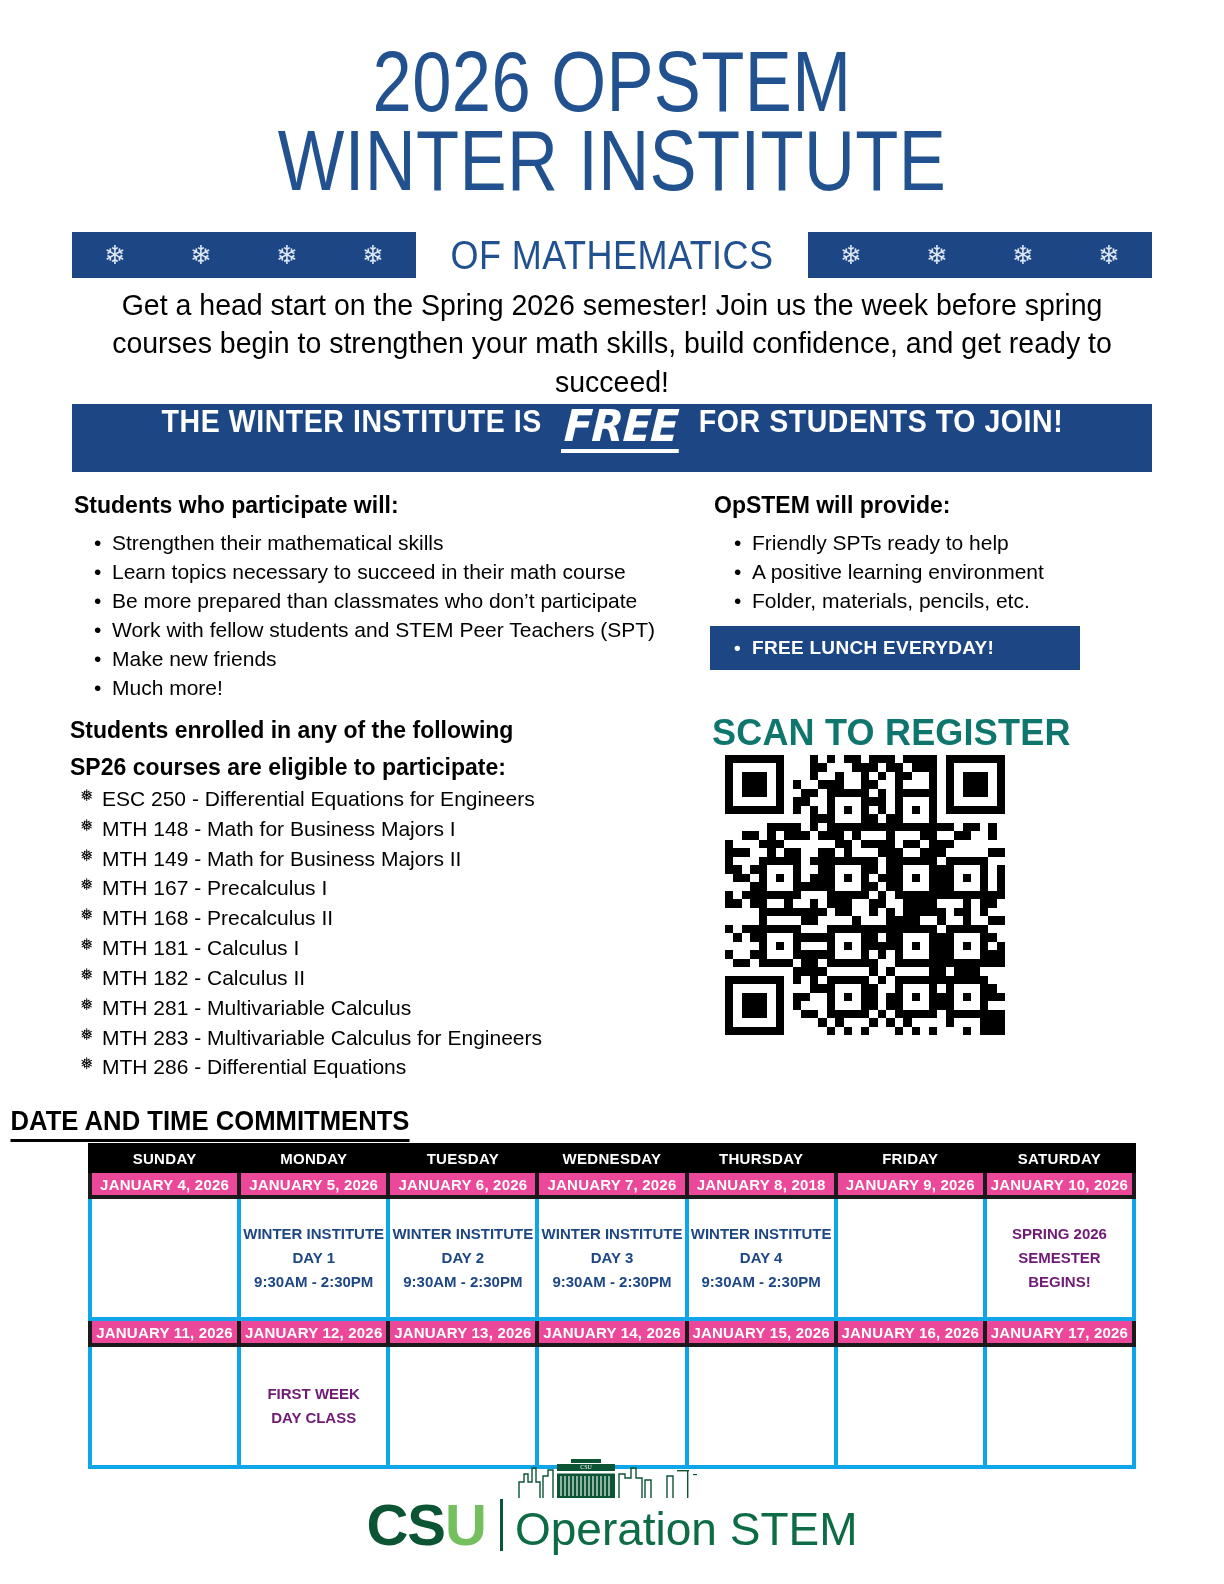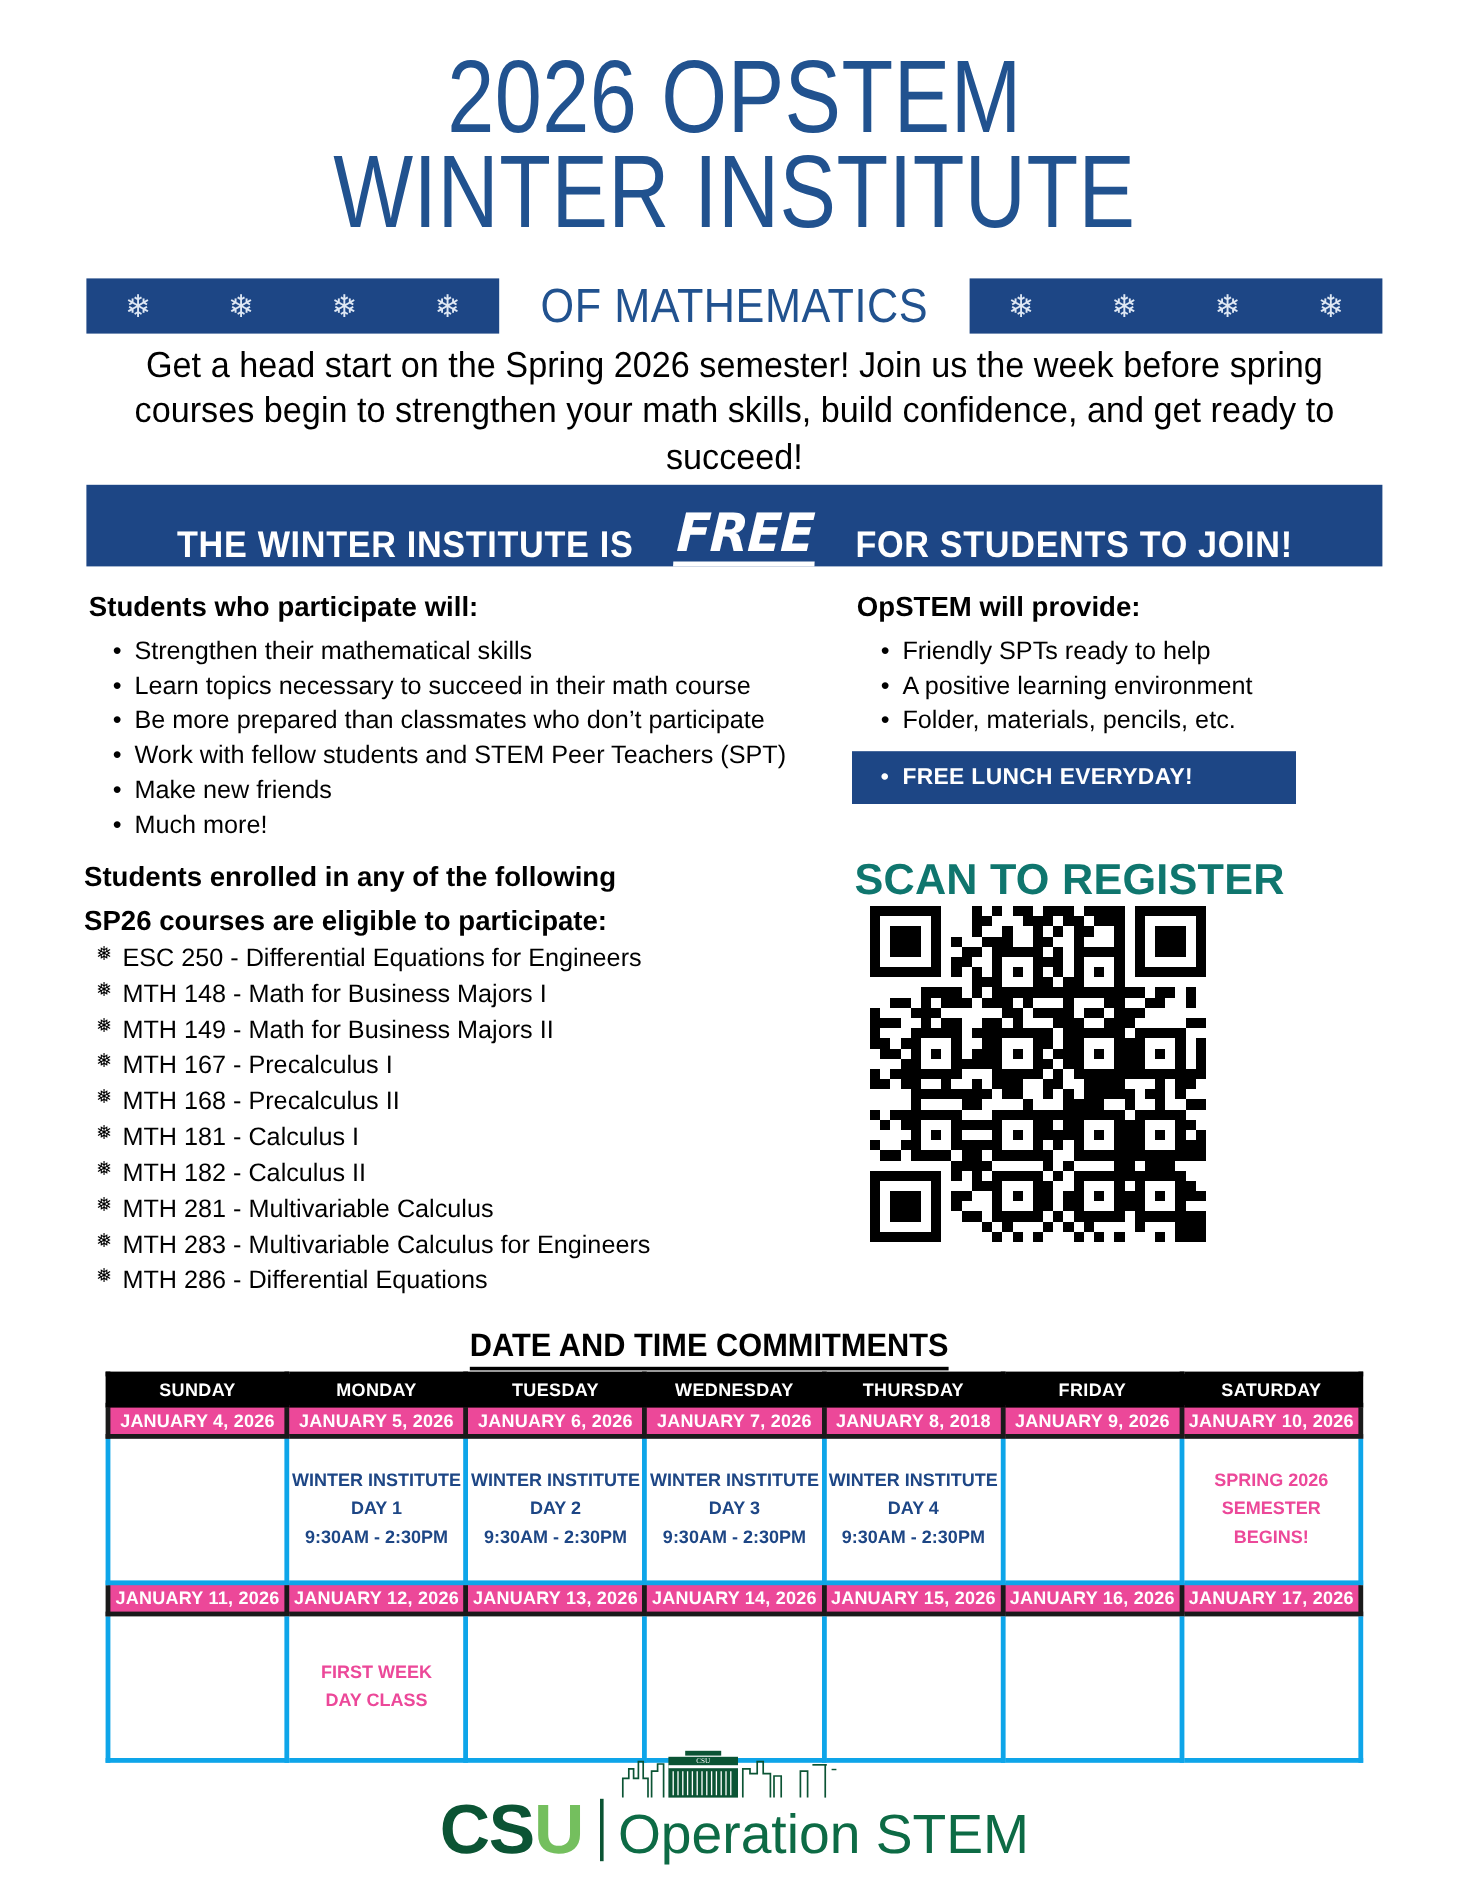--- a/index.html
+++ b/index.html
@@ -91,23 +91,23 @@
 
   
   .free-banner {
     position: absolute;
     left: 72px;
     top: 404px;
     width: 1080px;
     height: 68px;
     background: #1d4685;
     display: flex;
-    align-items: flex-end;
+    align-items: flex-start;
     justify-content: center;
-    gap: 14px;
+    gap: 0;
   }
   .free-banner .fb-text {
     color: #ffffff;
     font-size: 31px;
     font-weight: bold;
     letter-spacing: 0.6px;
     white-space: nowrap;
     transform: scaleX(0.92);
   }
   .free-word {
@@ -239,25 +239,24 @@
     background: #ffffff;
   }
   .qr-wrap svg { display: block; }
 
   
   .cal-title {
     position: absolute;
     left: 0;
     top: 1106px;
     width: 1158px;
-    text-align: center;
+    text-align: left;
     font-size: 27px;
     font-weight: bold;
     color: #000;
-    padding-left: 12px;
   }
   .cal-title span {
     border-bottom: 3px solid #000;
     padding-bottom: 2px;
     transform: scaleX(0.95);
     display: inline-block;
   }
 
   .cal {
     position: absolute;
@@ -292,21 +291,21 @@
     border-color: #1a1a1a;
   }
   .cal td.body {
     background: #ffffff;
     height: 118px;
     font-size: 15px;
     font-weight: bold;
     line-height: 1.62;
     color: #1d4685;
   }
-  .cal td.body.black { color: #ec4899; }
+  .cal td.body.black { color: #701a75; }
   .cal td.body .cl { display: block; }
 
   
   .logo {
     position: absolute;
     left: 0;
     top: 1456px;
     width: 1224px;
     display: flex;
     flex-direction: column;

